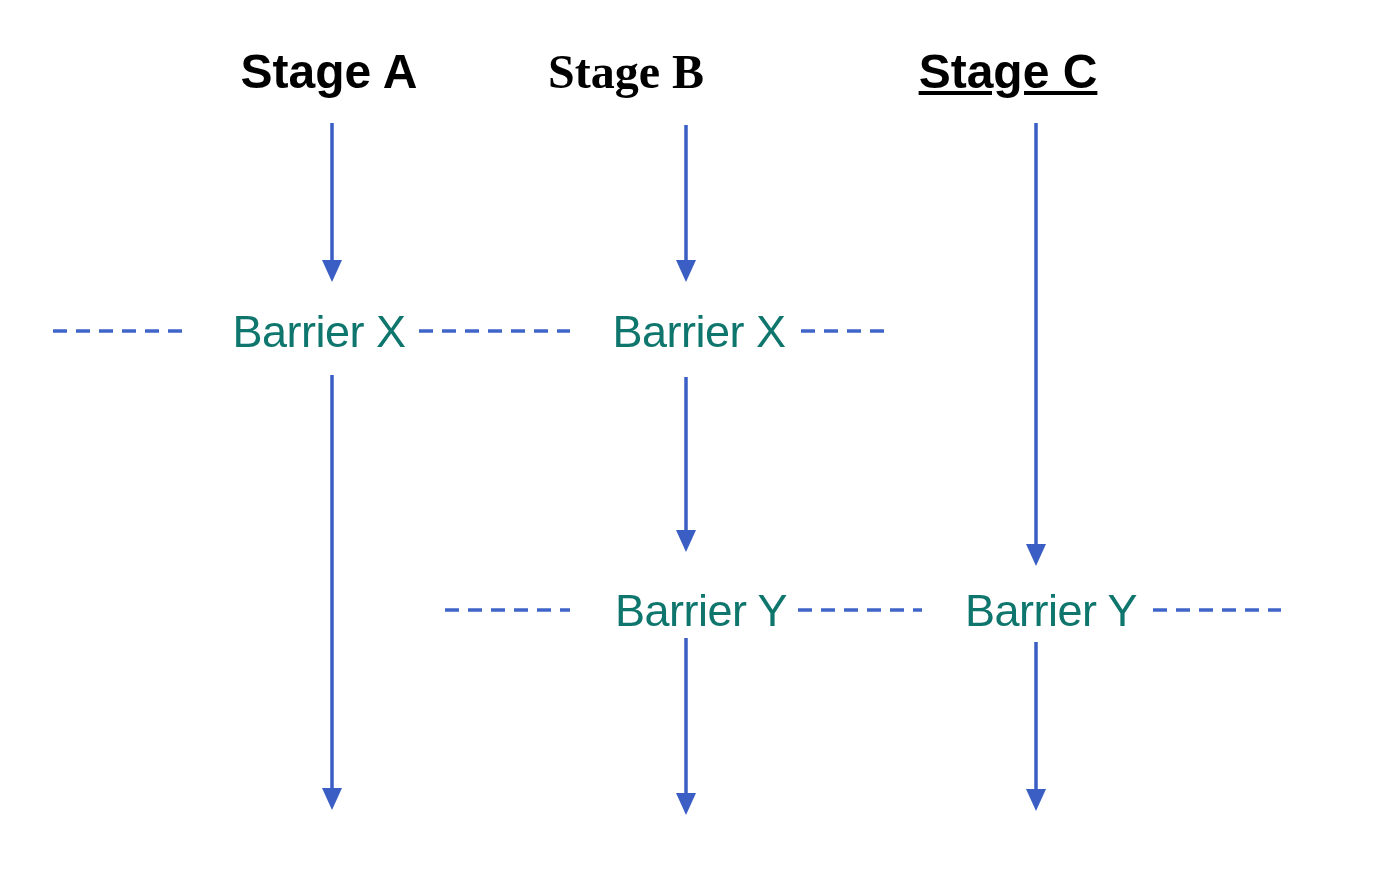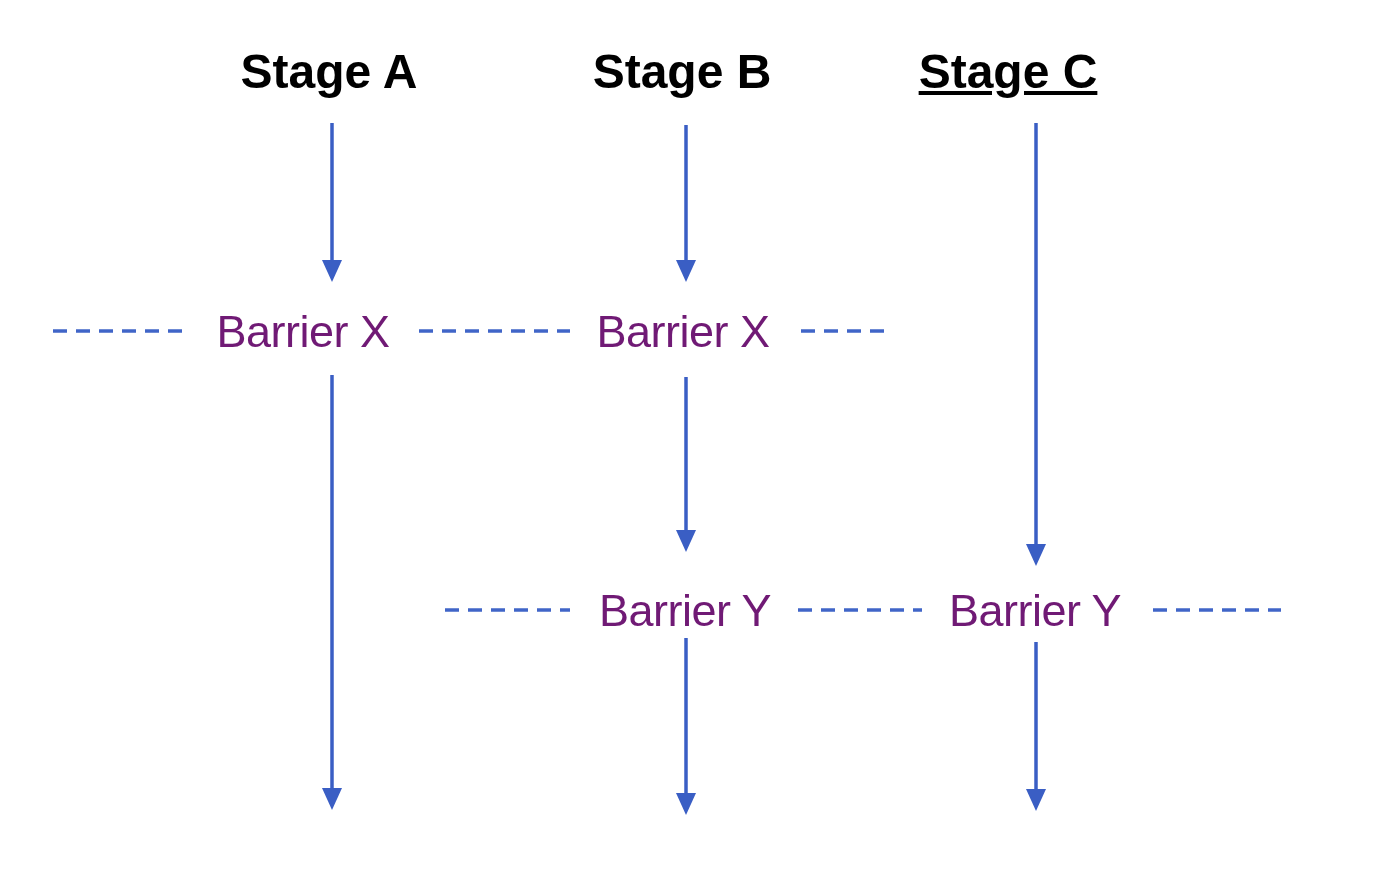--- a/index.html
+++ b/index.html
@@ -23,24 +23,25 @@
     color: #000000;
     white-space: nowrap;
     line-height: 1;
     top: 48px;
   }
   .barrier-label {
     position: absolute;
     transform: translate(-50%, -50%);
     font-size: 45px;
     font-weight: 400;
-    color: #701a75;
+    color: #0f766e;
     white-space: nowrap;
     line-height: 1;
     letter-spacing: -0.5px;
+    margin-left: 16px;
   }
   svg.diagram-lines {
     position: absolute;
     left: 0;
     top: 0;
     width: 1379px;
     height: 875px;
   }
 </style>
 </head>
@@ -84,21 +85,21 @@
     <line x1="53" y1="331" x2="185" y2="331" stroke-width="3.5" stroke-dasharray="14 9" stroke="#4065c8"></line>
     <line x1="419" y1="331" x2="570" y2="331" stroke-width="3.5" stroke-dasharray="14 9" stroke="#4065c8"></line>
     <line x1="801" y1="331" x2="888" y2="331" stroke-width="3.5" stroke-dasharray="14 9" stroke="#4065c8"></line>
 
     <line x1="445" y1="610" x2="570" y2="610" stroke-width="3.5" stroke-dasharray="14 9" stroke="#4065c8"></line>
     <line x1="798" y1="610" x2="922" y2="610" stroke-width="3.5" stroke-dasharray="14 9" stroke="#4065c8"></line>
     <line x1="1153" y1="610" x2="1281" y2="610" stroke-width="3.5" stroke-dasharray="14 9" stroke="#4065c8"></line>
   </svg>
 
   <div class="stage-label" style="left:329px;">Stage A</div>
-  <div class="stage-label" style="left:682px;">Stage B</div>
+  <div class="stage-label" style="left:626px;font-family:Liberation Serif, serif;">Stage B</div>
   <div class="stage-label" style="left:1008px;text-decoration:underline;">Stage C</div>
 
   <div class="barrier-label" style="left:303px; top:331px;">Barrier X</div>
   <div class="barrier-label" style="left:683px; top:331px;">Barrier X</div>
   <div class="barrier-label" style="left:685px; top:610px;">Barrier Y</div>
   <div class="barrier-label" style="left:1035px; top:610px;">Barrier Y</div>
 
 </div>
 
 </body></html>

